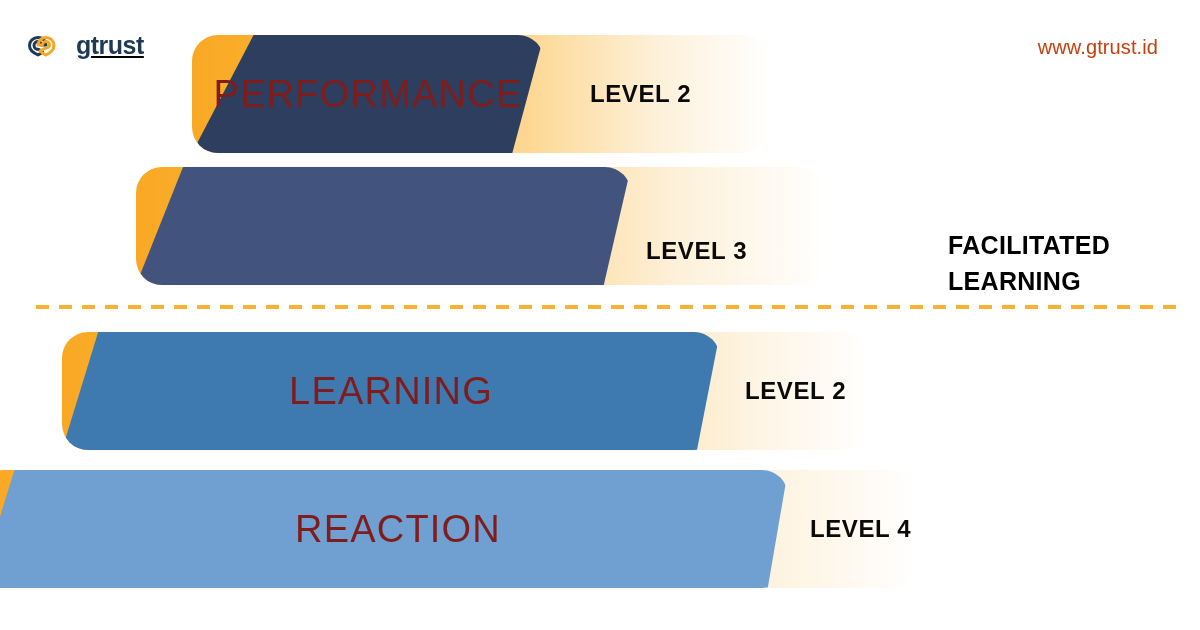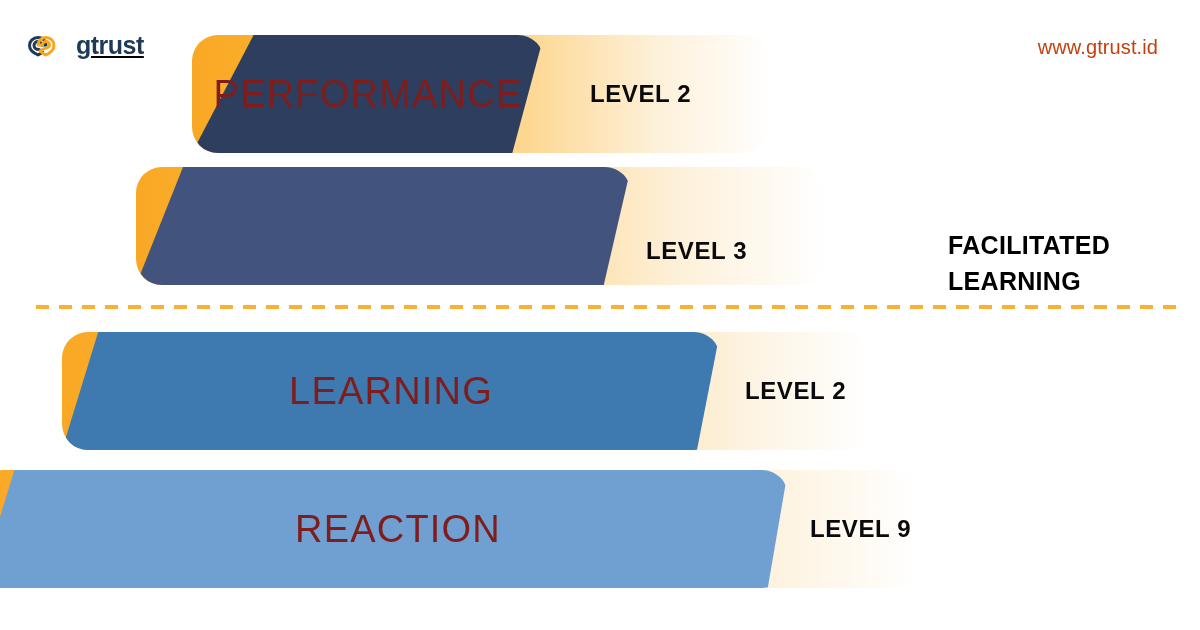--- a/index.html
+++ b/index.html
@@ -156,19 +156,19 @@
     </div>
     <span class="level">LEVEL 2</span>
   </div>
 
   <div class="row" id="row-reaction">
     <div class="gradbar"></div>
     <div class="trap">
       <div class="trap-shape"></div>
       <span class="trap-label">REACTION</span>
     </div>
-    <span class="level">LEVEL 9</span>
+    <span class="level">LEVEL 4</span>
   </div>
 
   <div class="caption" id="caption-facilitated">FACILITATED
 LEARNING</div>
 
 </div>
 
 </body></html>

